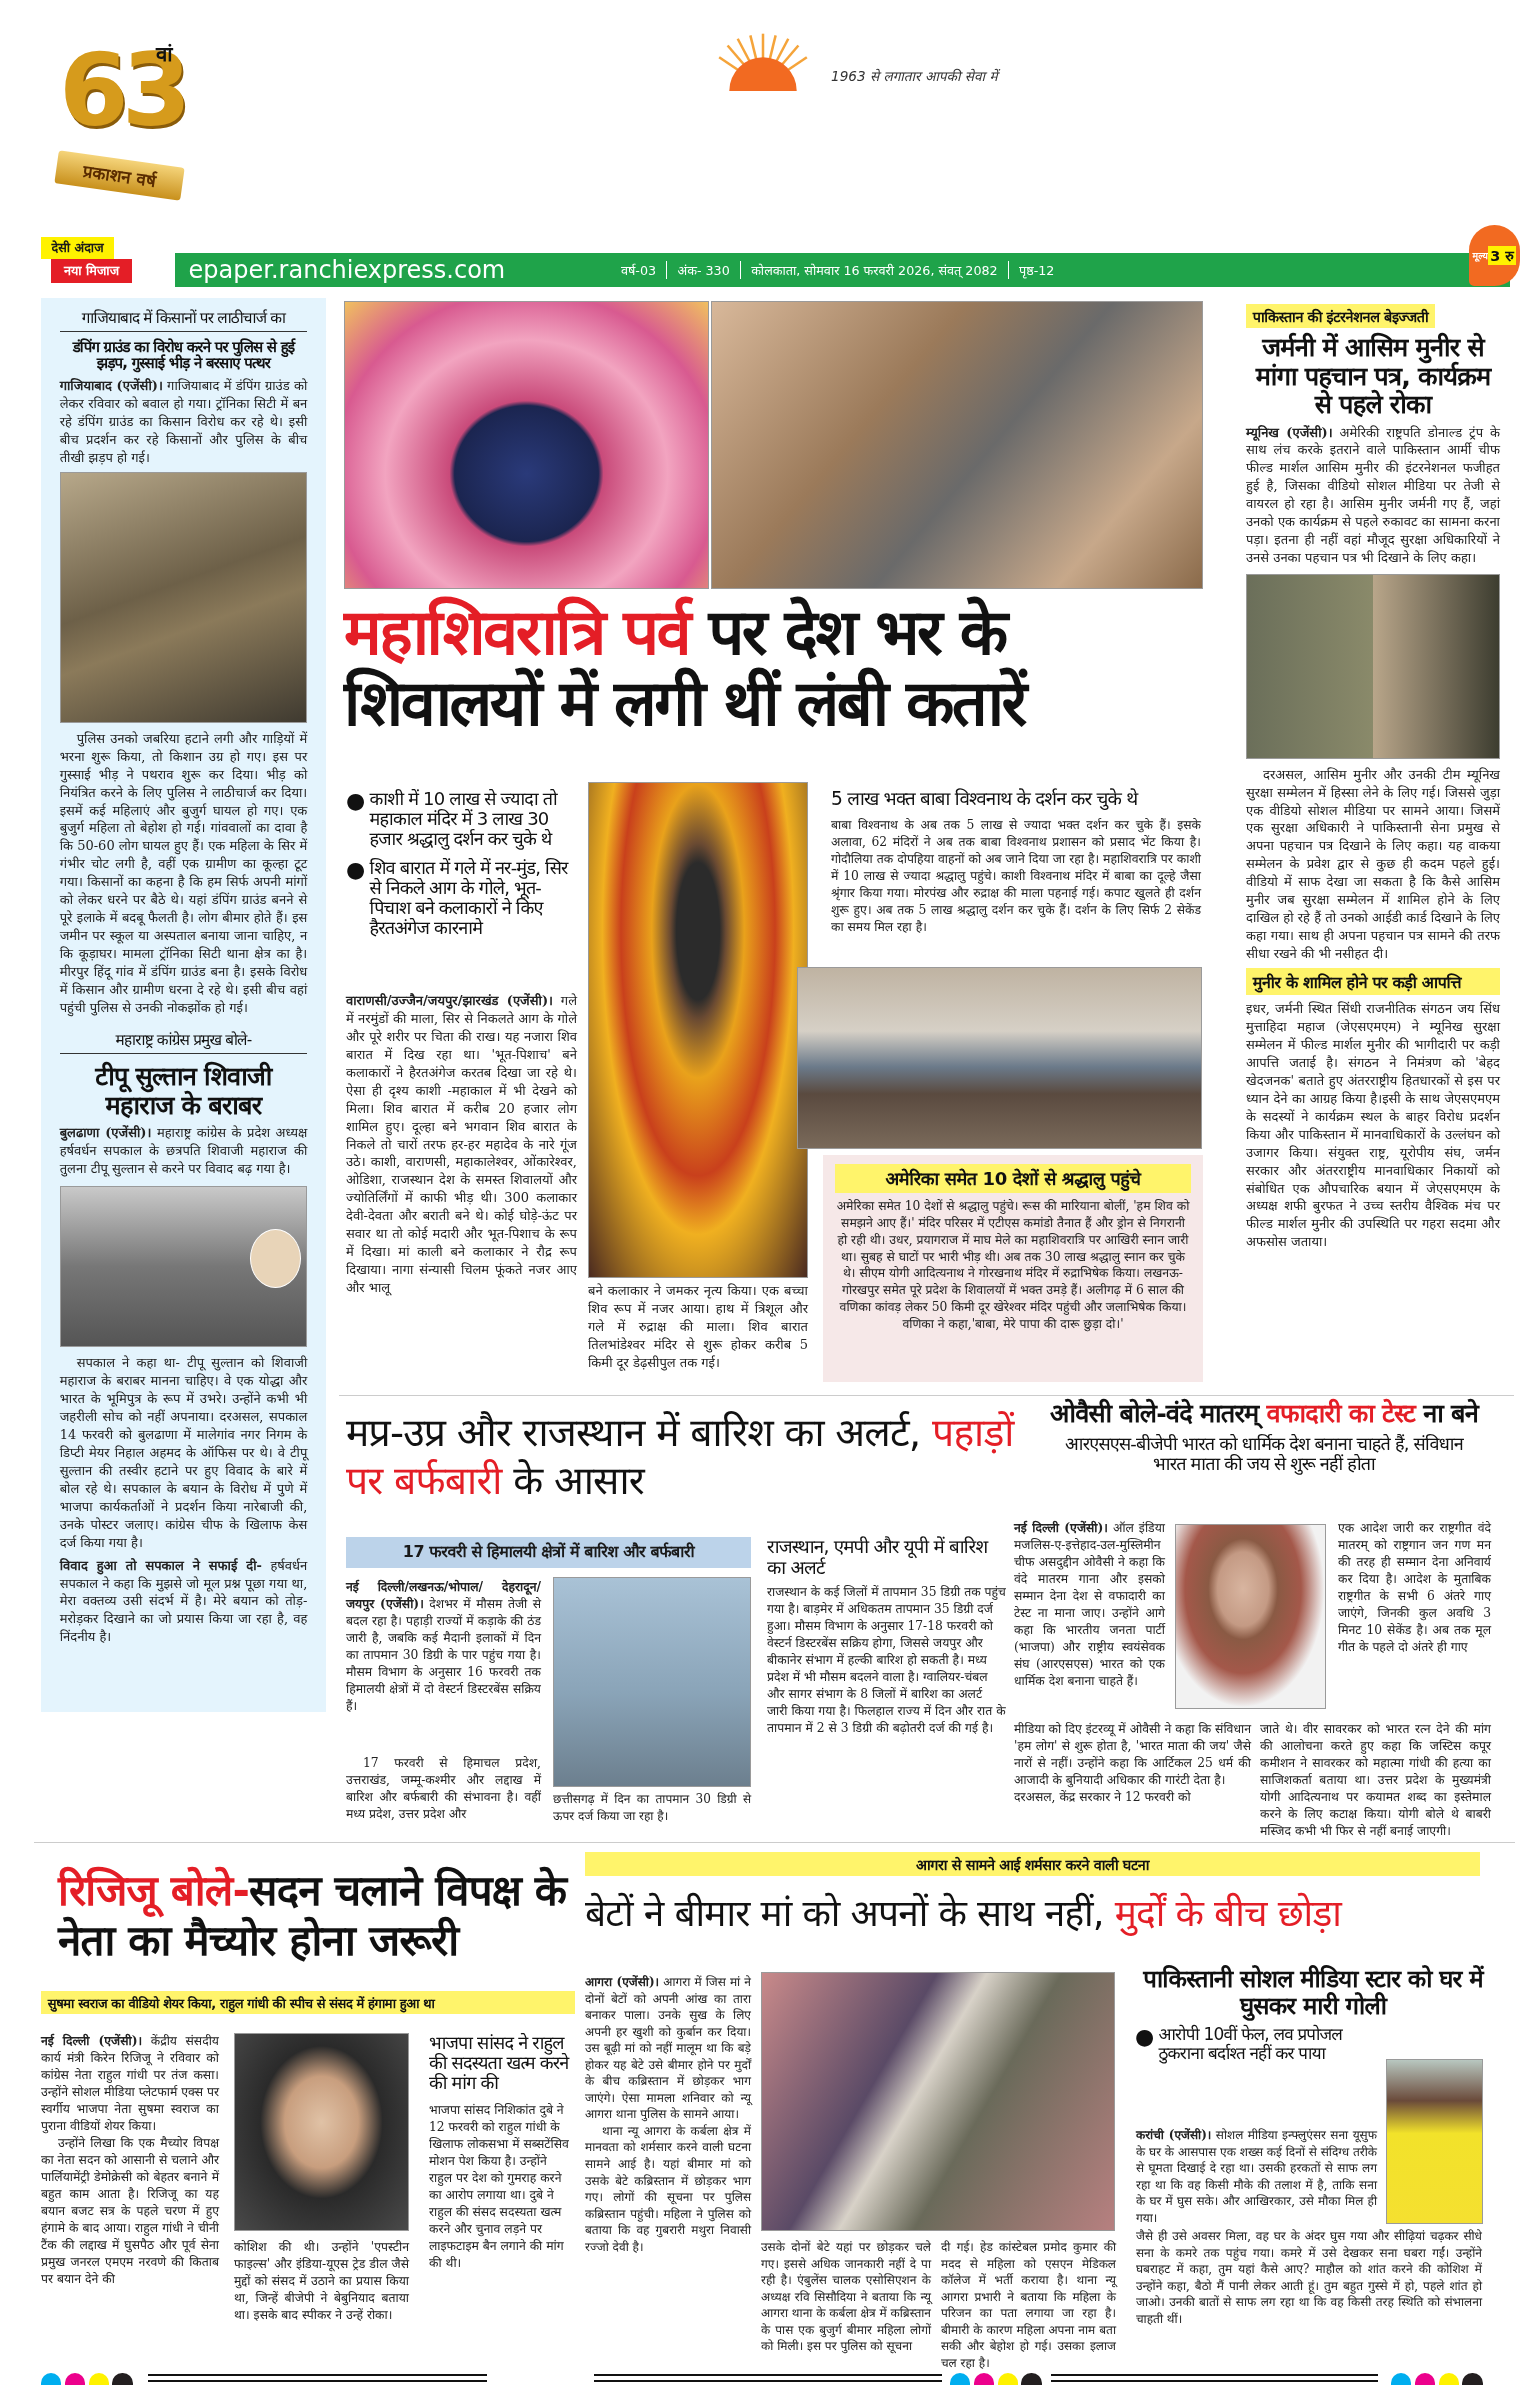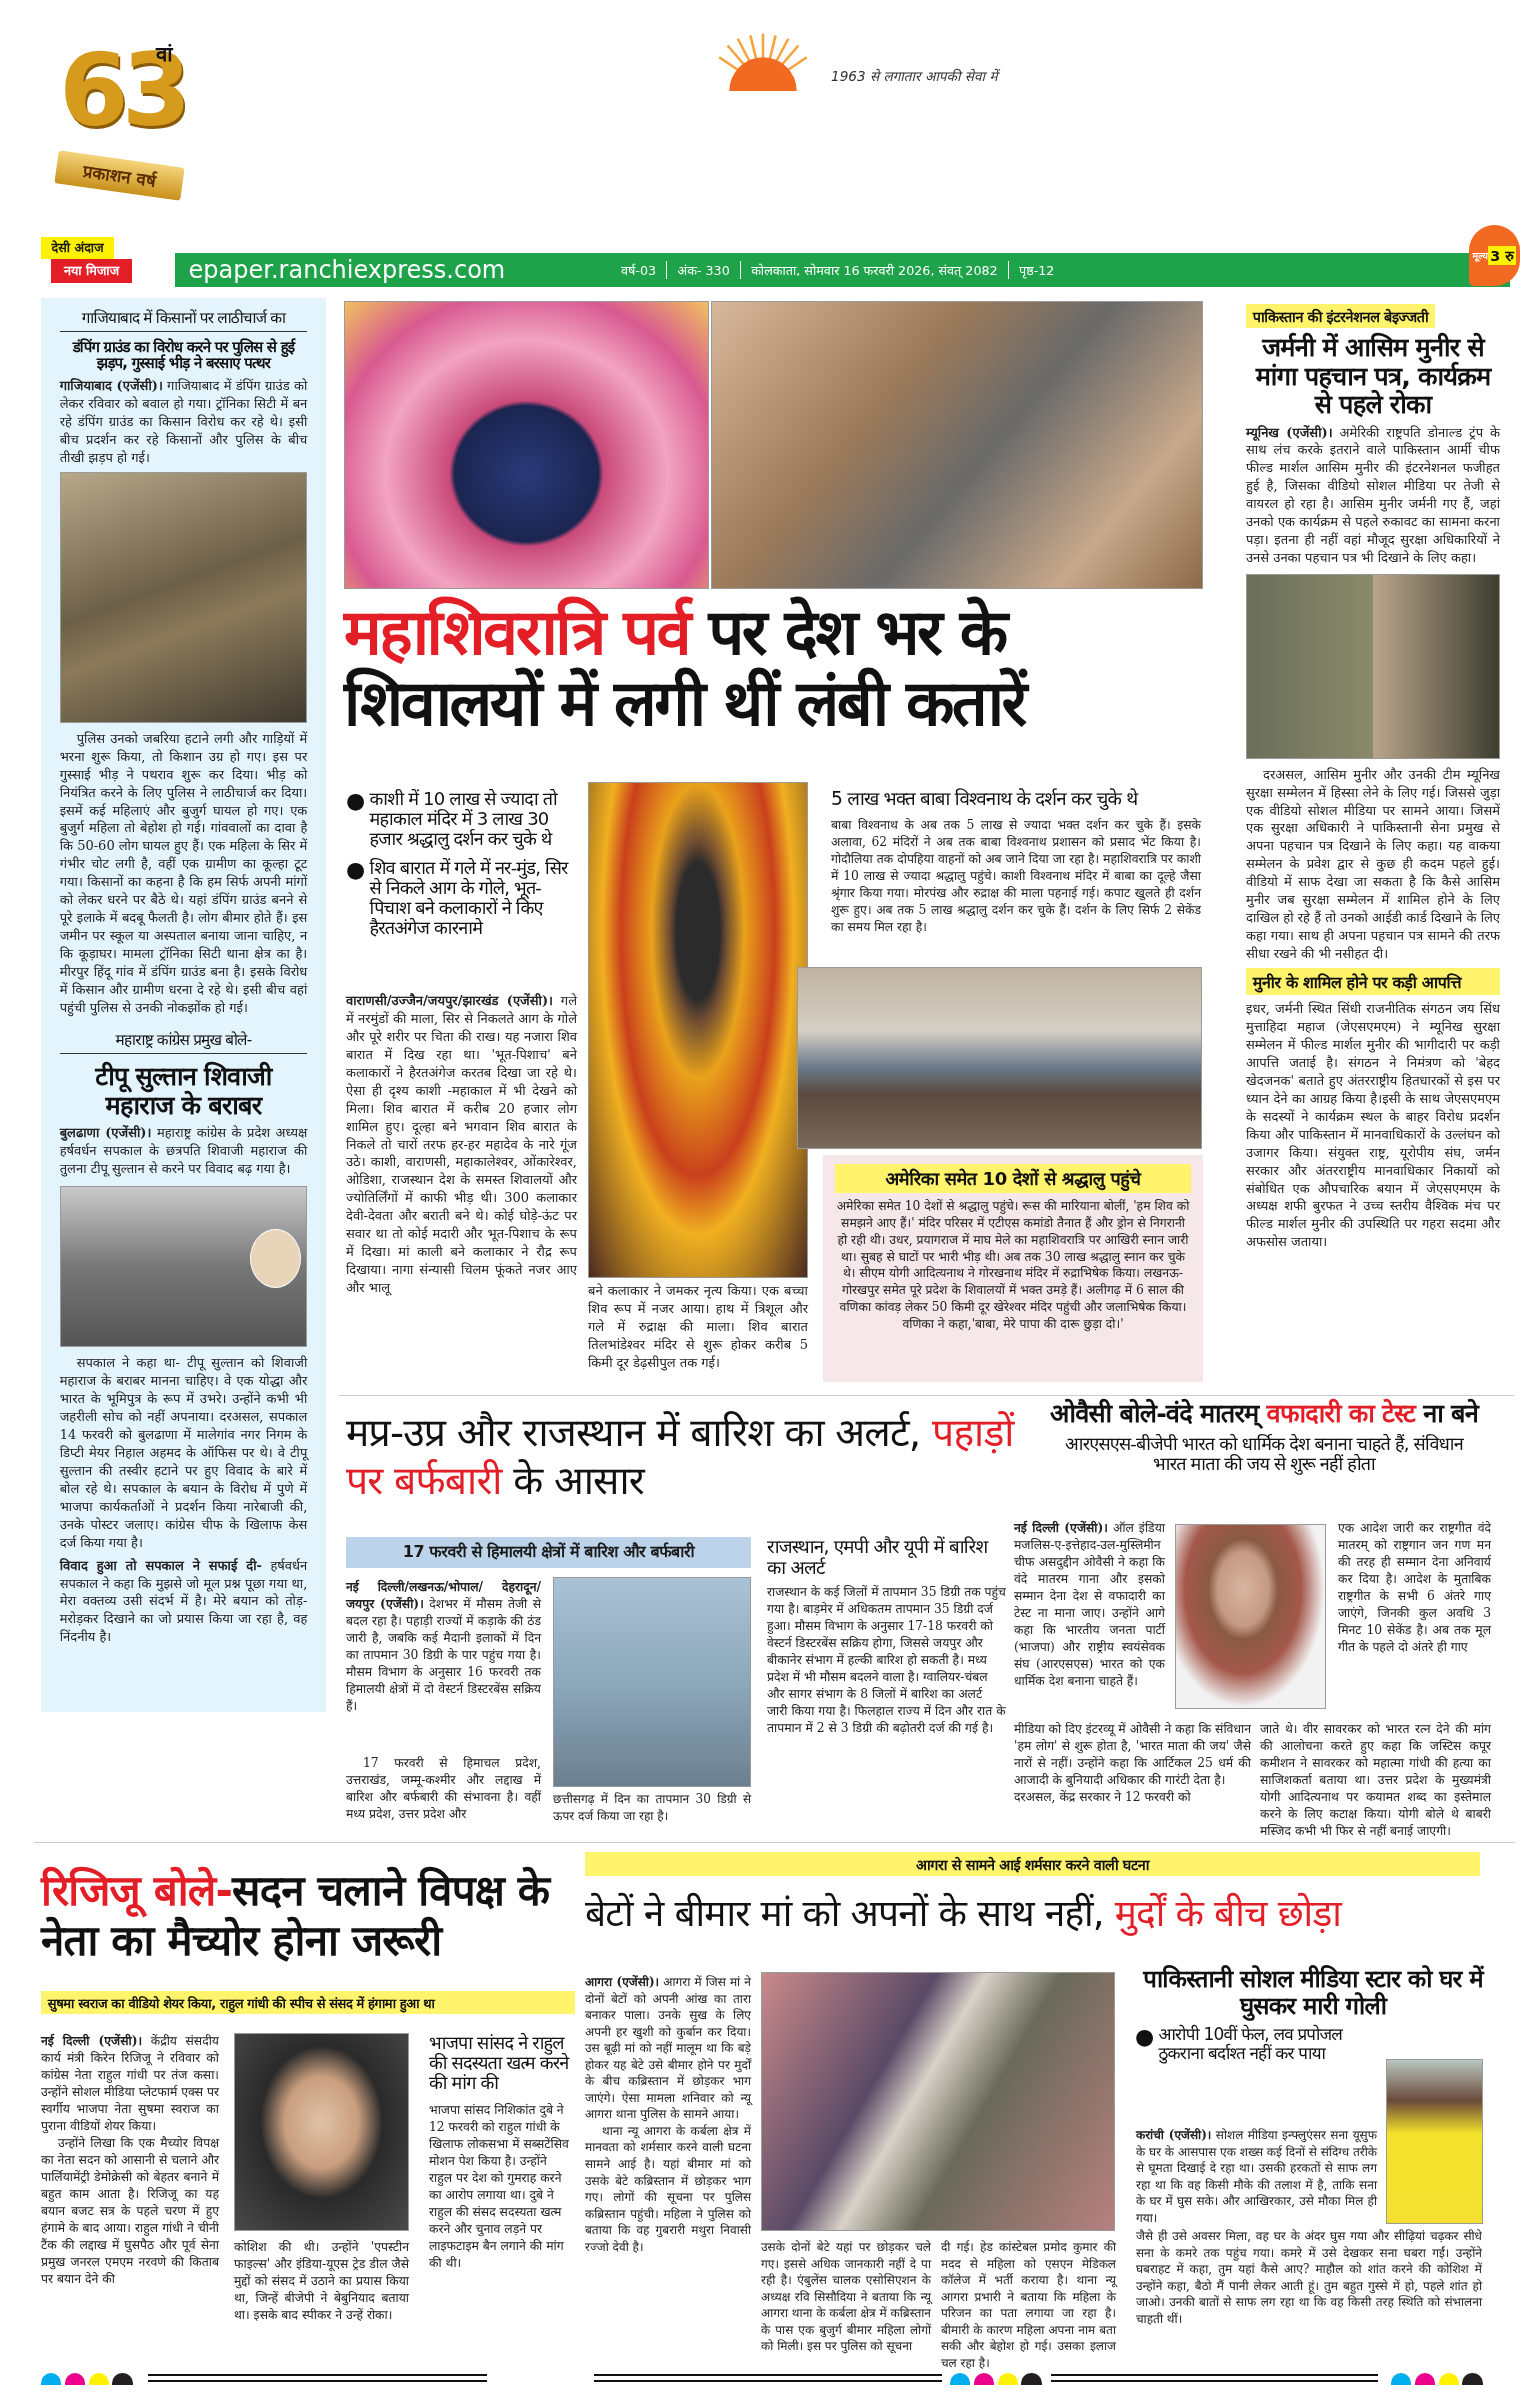--- a/index.html
+++ b/index.html
@@ -153,21 +153,21 @@
   <b>नई दिल्ली (एजेंसी)।</b> <span>ऑल इंडिया मजलिस-ए-इत्तेहाद-उल-मुस्लिमीन चीफ असदुद्दीन ओवैसी ने कहा कि वंदे मातरम गाना और इसको सम्मान देना देश से वफादारी का टेस्ट ना माना जाए। उन्होंने आगे कहा कि भारतीय जनता पार्टी (भाजपा) और राष्ट्रीय स्वयंसेवक संघ (आरएसएस) भारत को एक धार्मिक देश बनाना चाहते हैं।</span>
 </p>
 <div class="abs photo" style="left:1175px;top:1524px;width:151px;height:185px;background:radial-gradient(ellipse at 45% 35%,#d8b5a0 0,#c49a84 22%,#8a5a44 30%,#a4584a 50%,#f2f2f2 70%);"></div>
 <p class="abs body" style="left:1338px;top:1520px;width:153px;font-size:12.3px;">एक आदेश जारी कर राष्ट्रगीत वंदे मातरम् को राष्ट्रगान जन गण मन की तरह ही सम्मान देना अनिवार्य कर दिया है। आदेश के मुताबिक राष्ट्रगीत के सभी 6 अंतरे गाए जाएंगे, जिनकी कुल अवधि 3 मिनट 10 सेकेंड है। अब तक मूल गीत के पहले दो अंतरे ही गाए</p>
 <p class="abs body" style="left:1014px;top:1721px;width:237px;font-size:12.3px;">
   <span>मीडिया को दिए इंटरव्यू में ओवैसी ने कहा कि संविधान 'हम लोग' से शुरू होता है, 'भारत माता की जय' जैसे नारों से नहीं। उन्होंने कहा कि आर्टिकल 25 धर्म की आजादी के बुनियादी अधिकार की गारंटी देता है।</span><br>
   <span>दरअसल, केंद्र सरकार ने 12 फरवरी को</span>
 </p>
 <p class="abs body" style="left:1260px;top:1721px;width:231px;font-size:12.3px;">जाते थे। वीर सावरकर को भारत रत्न देने की मांग की आलोचना करते हुए कहा कि जस्टिस कपूर कमीशन ने सावरकर को महात्मा गांधी की हत्या का साजिशकर्ता बताया था। उत्तर प्रदेश के मुख्यमंत्री योगी आदित्यनाथ पर कयामत शब्द का इस्तेमाल करने के लिए कटाक्ष किया। योगी बोले थे बाबरी मस्जिद कभी भी फिर से नहीं बनाई जाएगी।</p>
 
-<div class="abs hl" style="left:41px;top:1866px;width:534px;font-size:42px;line-height:1.2;">
+<div class="abs hl" style="left:58px;top:1866px;width:534px;font-size:42px;line-height:1.2;">
   <span class="red">रिजिजू बोले-</span><span>सदन चलाने विपक्ष के नेता का मैच्योर होना जरूरी</span>
 </div>
 <div class="abs yellow-tag" style="left:41px;top:1991px;width:534px;font-size:13px;">सुषमा स्वराज का वीडियो शेयर किया, राहुल गांधी की स्पीच से संसद में हंगामा हुआ था</div>
 <p class="abs body" style="left:41px;top:2033px;width:178px;font-size:12.3px;">
   <b>नई दिल्ली (एजेंसी)।</b> <span>केंद्रीय संसदीय कार्य मंत्री किरेन रिजिजू ने रविवार को कांग्रेस नेता राहुल गांधी पर तंज कसा। उन्होंने सोशल मीडिया प्लेटफार्म एक्स पर स्वर्गीय भाजपा नेता सुषमा स्वराज का पुराना वीडियों शेयर किया।</span><br>
   <span style="padding-left:17px;">उन्होंने लिखा कि एक मैच्योर विपक्ष का नेता सदन को आसानी से चलाने और पार्लियामेंट्री डेमोक्रेसी को बेहतर बनाने में बहुत काम आता है। रिजिजू का यह बयान बजट सत्र के पहले चरण में हुए हंगामे के बाद आया। राहुल गांधी ने चीनी टैंक की लद्दाख में घुसपैठ और पूर्व सेना प्रमुख जनरल एमएम नरवणे की किताब पर बयान देने की</span>
 </p>
 <div class="abs photo" style="left:234px;top:2033px;width:175px;height:198px;background:radial-gradient(ellipse at 50% 45%,#e0c2a6 0,#c89e7e 30%,#2a2a2a 50%,#4a4a4a);"></div>
 <p class="abs body" style="left:234px;top:2239px;width:175px;font-size:12.3px;">कोशिश की थी। उन्होंने 'एपस्टीन फाइल्स' और इंडिया-यूएस ट्रेड डील जैसे मुद्दों को संसद में उठाने का प्रयास किया था, जिन्हें बीजेपी ने बेबुनियाद बताया था। इसके बाद स्पीकर ने उन्हें रोका।</p>
 <div class="abs" style="left:429px;top:2033px;width:144px;">

